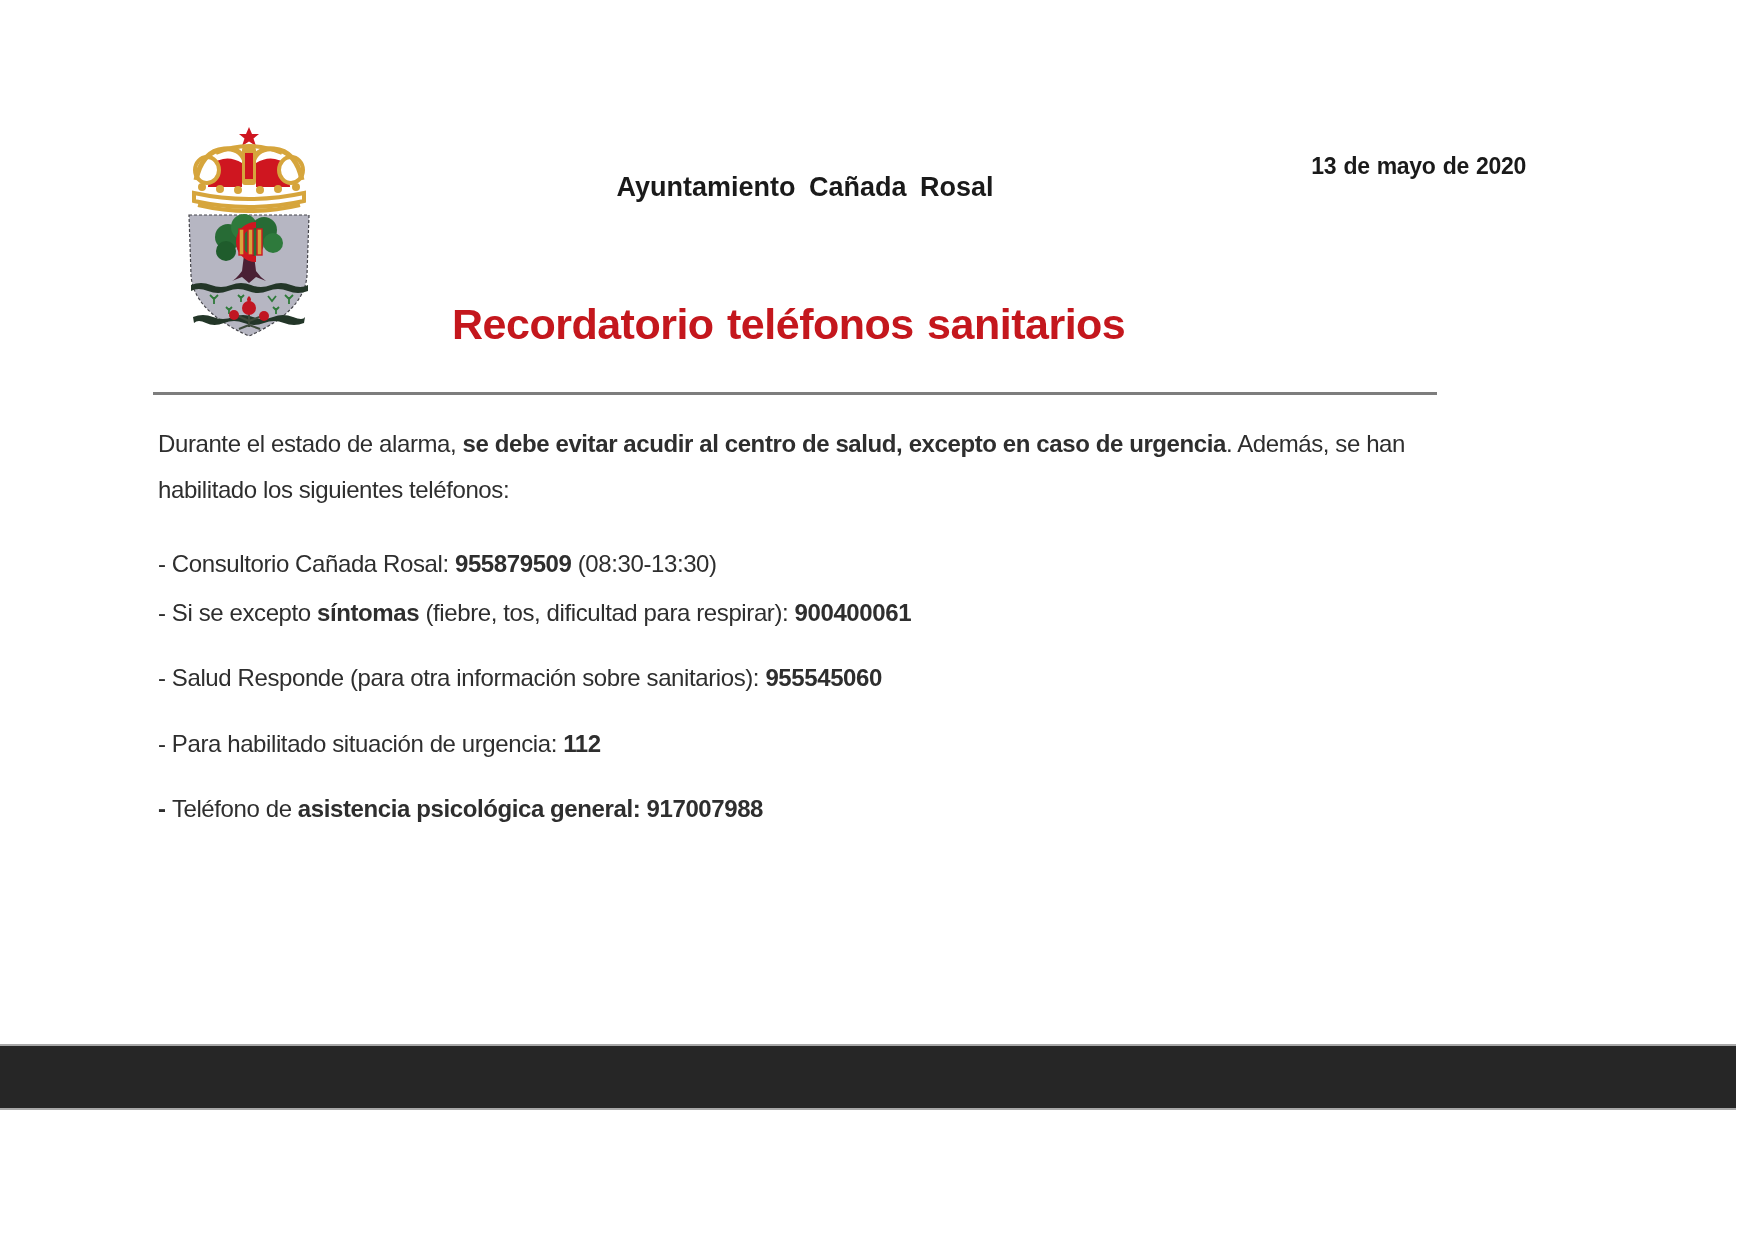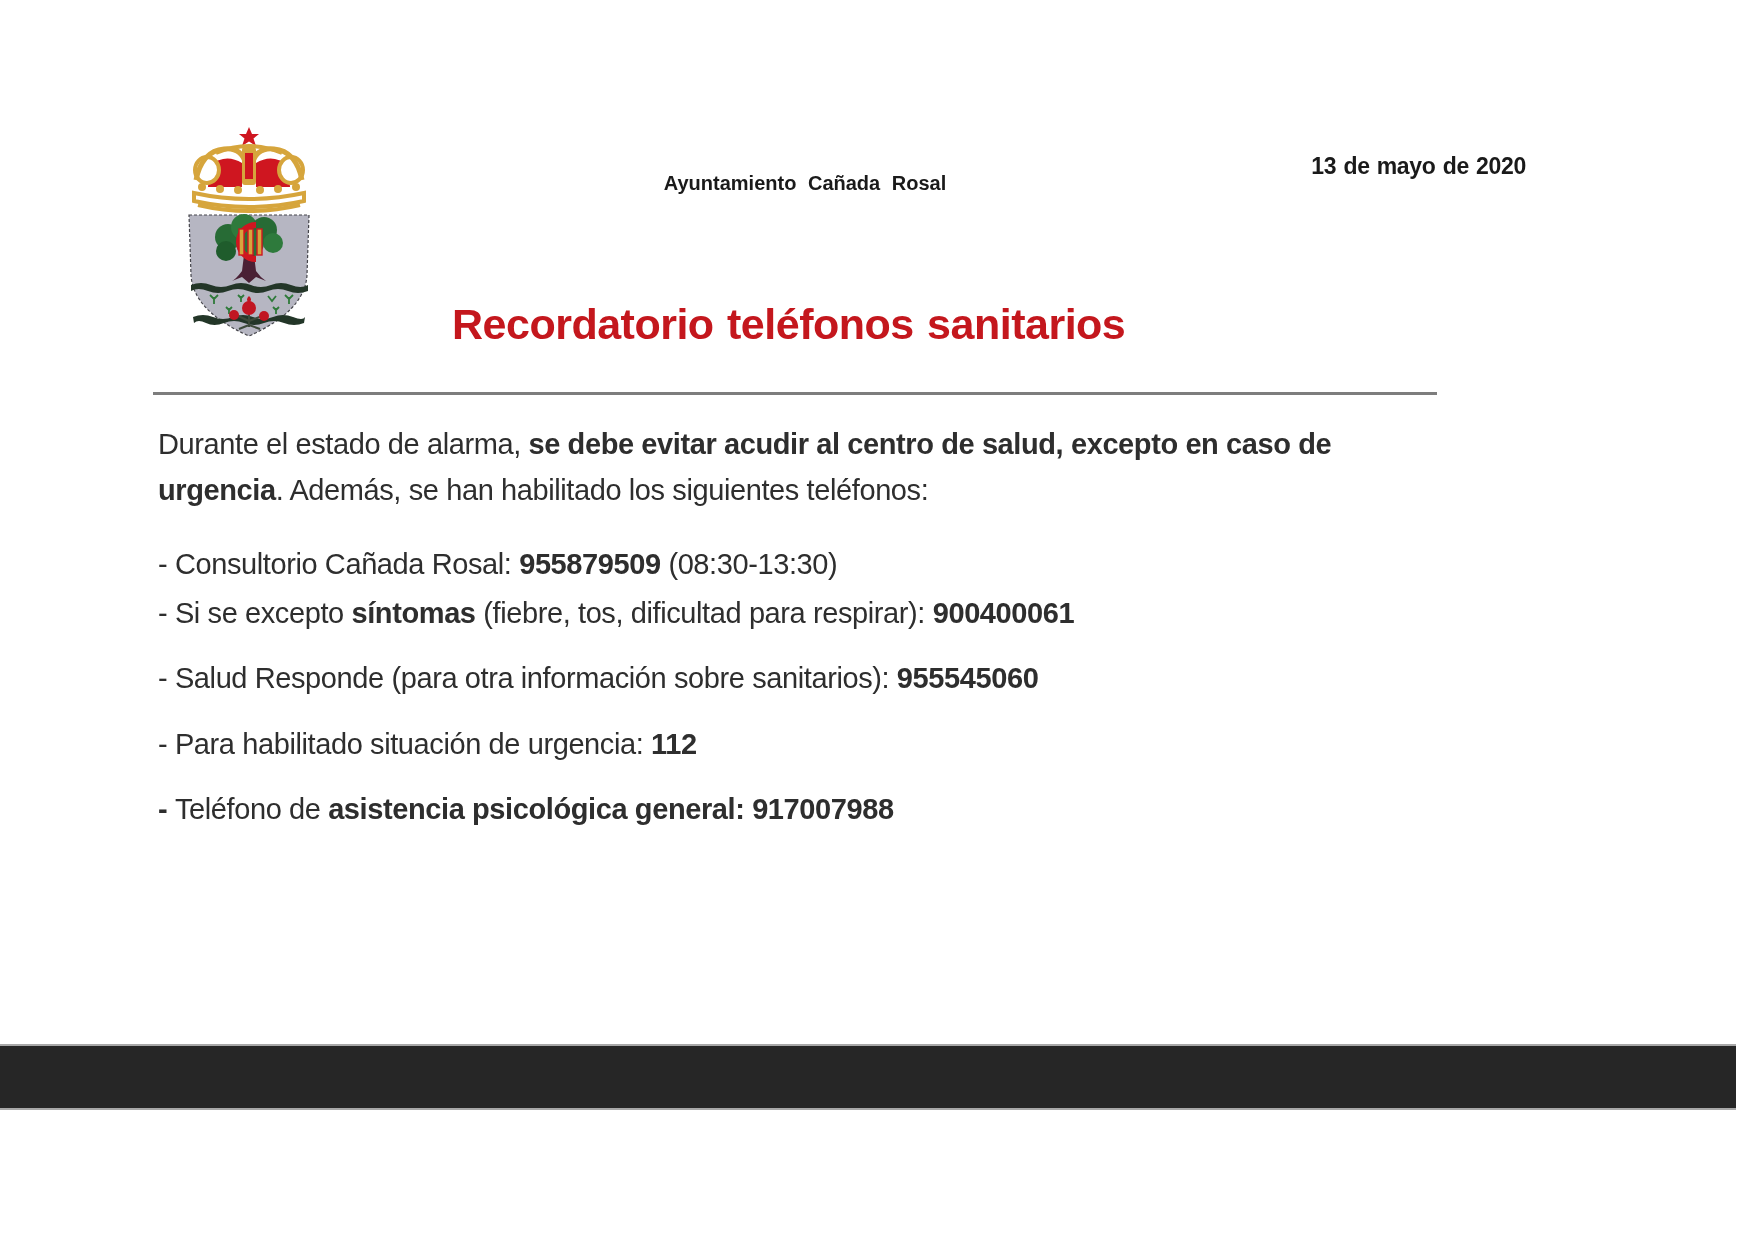--- a/index.html
+++ b/index.html
@@ -14,42 +14,42 @@
   
   #crest{position:absolute;left:176px;top:125px;width:146px;height:212px;}
   #doc-date{
     position:absolute;top:153px;right:210px;
     font-size:23px;font-weight:bold;color:#1a1a1a;
     letter-spacing:-0.3px;word-spacing:1px;white-space:nowrap;
   }
   #org-name{
     position:absolute;left:0;top:172px;width:1610px;
     text-align:center;
-    font-size:20px;font-weight:bold;color:#1a1a1a;
+    font-size:27px;font-weight:bold;color:#1a1a1a;
     word-spacing:6px;letter-spacing:0px;white-space:nowrap;
   }
   #subtitle{
     position:absolute;left:0;top:222px;width:1610px;
     text-align:center;
     font-size:24px;font-weight:bold;color:#1a1a1a;
     word-spacing:7px;letter-spacing:-0.2px;white-space:nowrap;
   }
   #main-title{
     position:absolute;left:452px;top:300px;
     font-size:43px;font-weight:bold;
     letter-spacing:-0.5px;word-spacing:2px;white-space:nowrap;
   }
   #title-rule{
     position:absolute;left:153px;top:392px;width:1284px;height:3px;
     background:#7d7d7d;
   }
   
   .body-text{
     position:absolute;left:158px;
-    font-size:29px;color:#2e2e2e;
+    font-size:24px;color:#2e2e2e;
     letter-spacing:-0.4px;
   }
   #intro{top:421px;width:1250px;line-height:46px;}
   .phone-line{white-space:nowrap;line-height:34px;}
   .b{font-weight:bold;}
   
   #footer-bar{
     position:absolute;left:0;top:1044px;width:1754px;height:66px;
     background:#262626;
     border-top:2px solid #a8a8a8;border-bottom:2px solid #a8a8a8;

